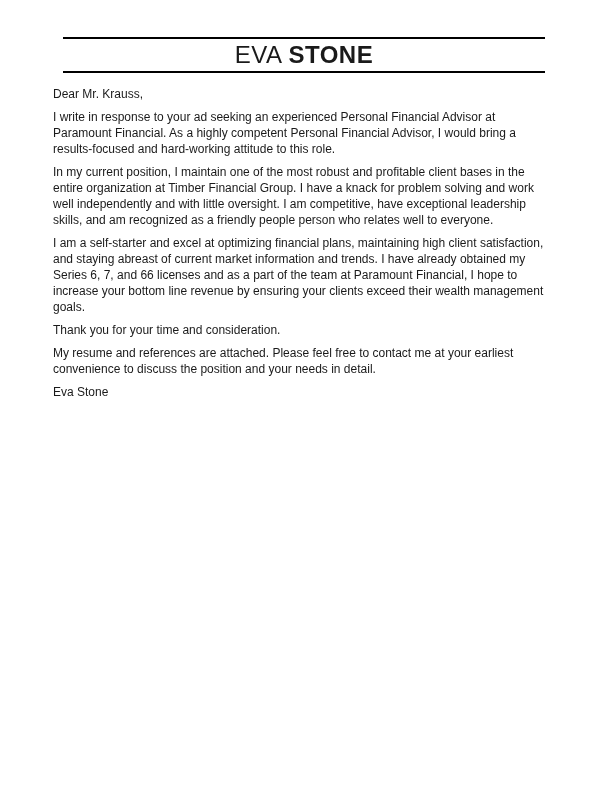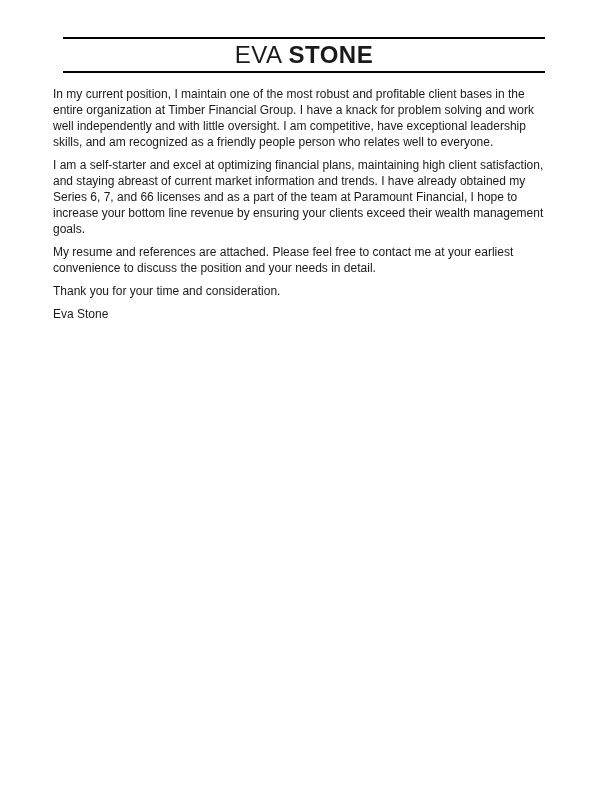--- a/index.html
+++ b/index.html
@@ -64,20 +64,22 @@
 
 <div class="page">
 
   <header class="letter-header">
     <div class="rule"></div>
     <h1 class="name"><span class="first">EVA</span> <span class="last">STONE</span></h1>
     <div class="rule"></div>
   </header>
 
   <main class="letter-body">
+    <p class="salutation">Dear Mr. Krauss,</p>
+    <p>I write in response to your ad seeking an experienced Personal Financial Advisor at Paramount Financial. As a highly competent Personal Financial Advisor, I would bring a results-focused and hard-working attitude to this role.</p>
     <p>In my current position, I maintain one of the most robust and profitable client bases in the entire organization at Timber Financial Group. I have a knack for problem solving and work well independently and with little oversight. I am competitive, have exceptional leadership skills, and am recognized as a friendly people person who relates well to everyone.</p>
     <p>I am a self-starter and excel at optimizing financial plans, maintaining high client satisfaction, and staying abreast of current market information and trends. I have already obtained my Series 6, 7, and 66 licenses and as a part of the team at Paramount Financial, I hope to increase your bottom line revenue by ensuring your clients exceed their wealth management goals.</p>
+    <p>Thank you for your time and consideration.</p>
     <p>My resume and references are attached. Please feel free to contact me at your earliest convenience to discuss the position and your needs in detail.</p>
-    <p>Thank you for your time and consideration.</p>
     <p class="signature">Eva Stone</p>
   </main>
 
 </div>
 
 </body></html>

